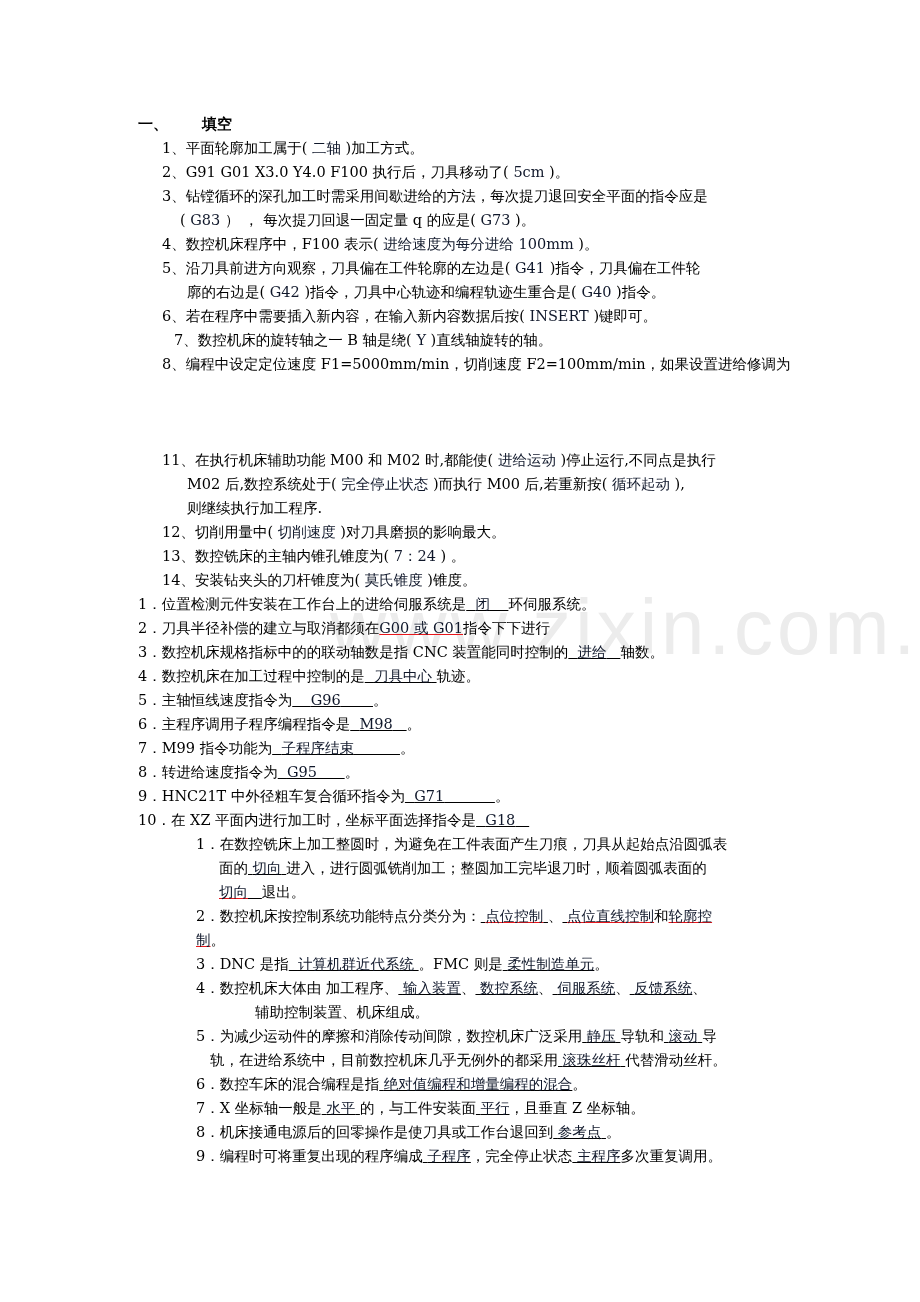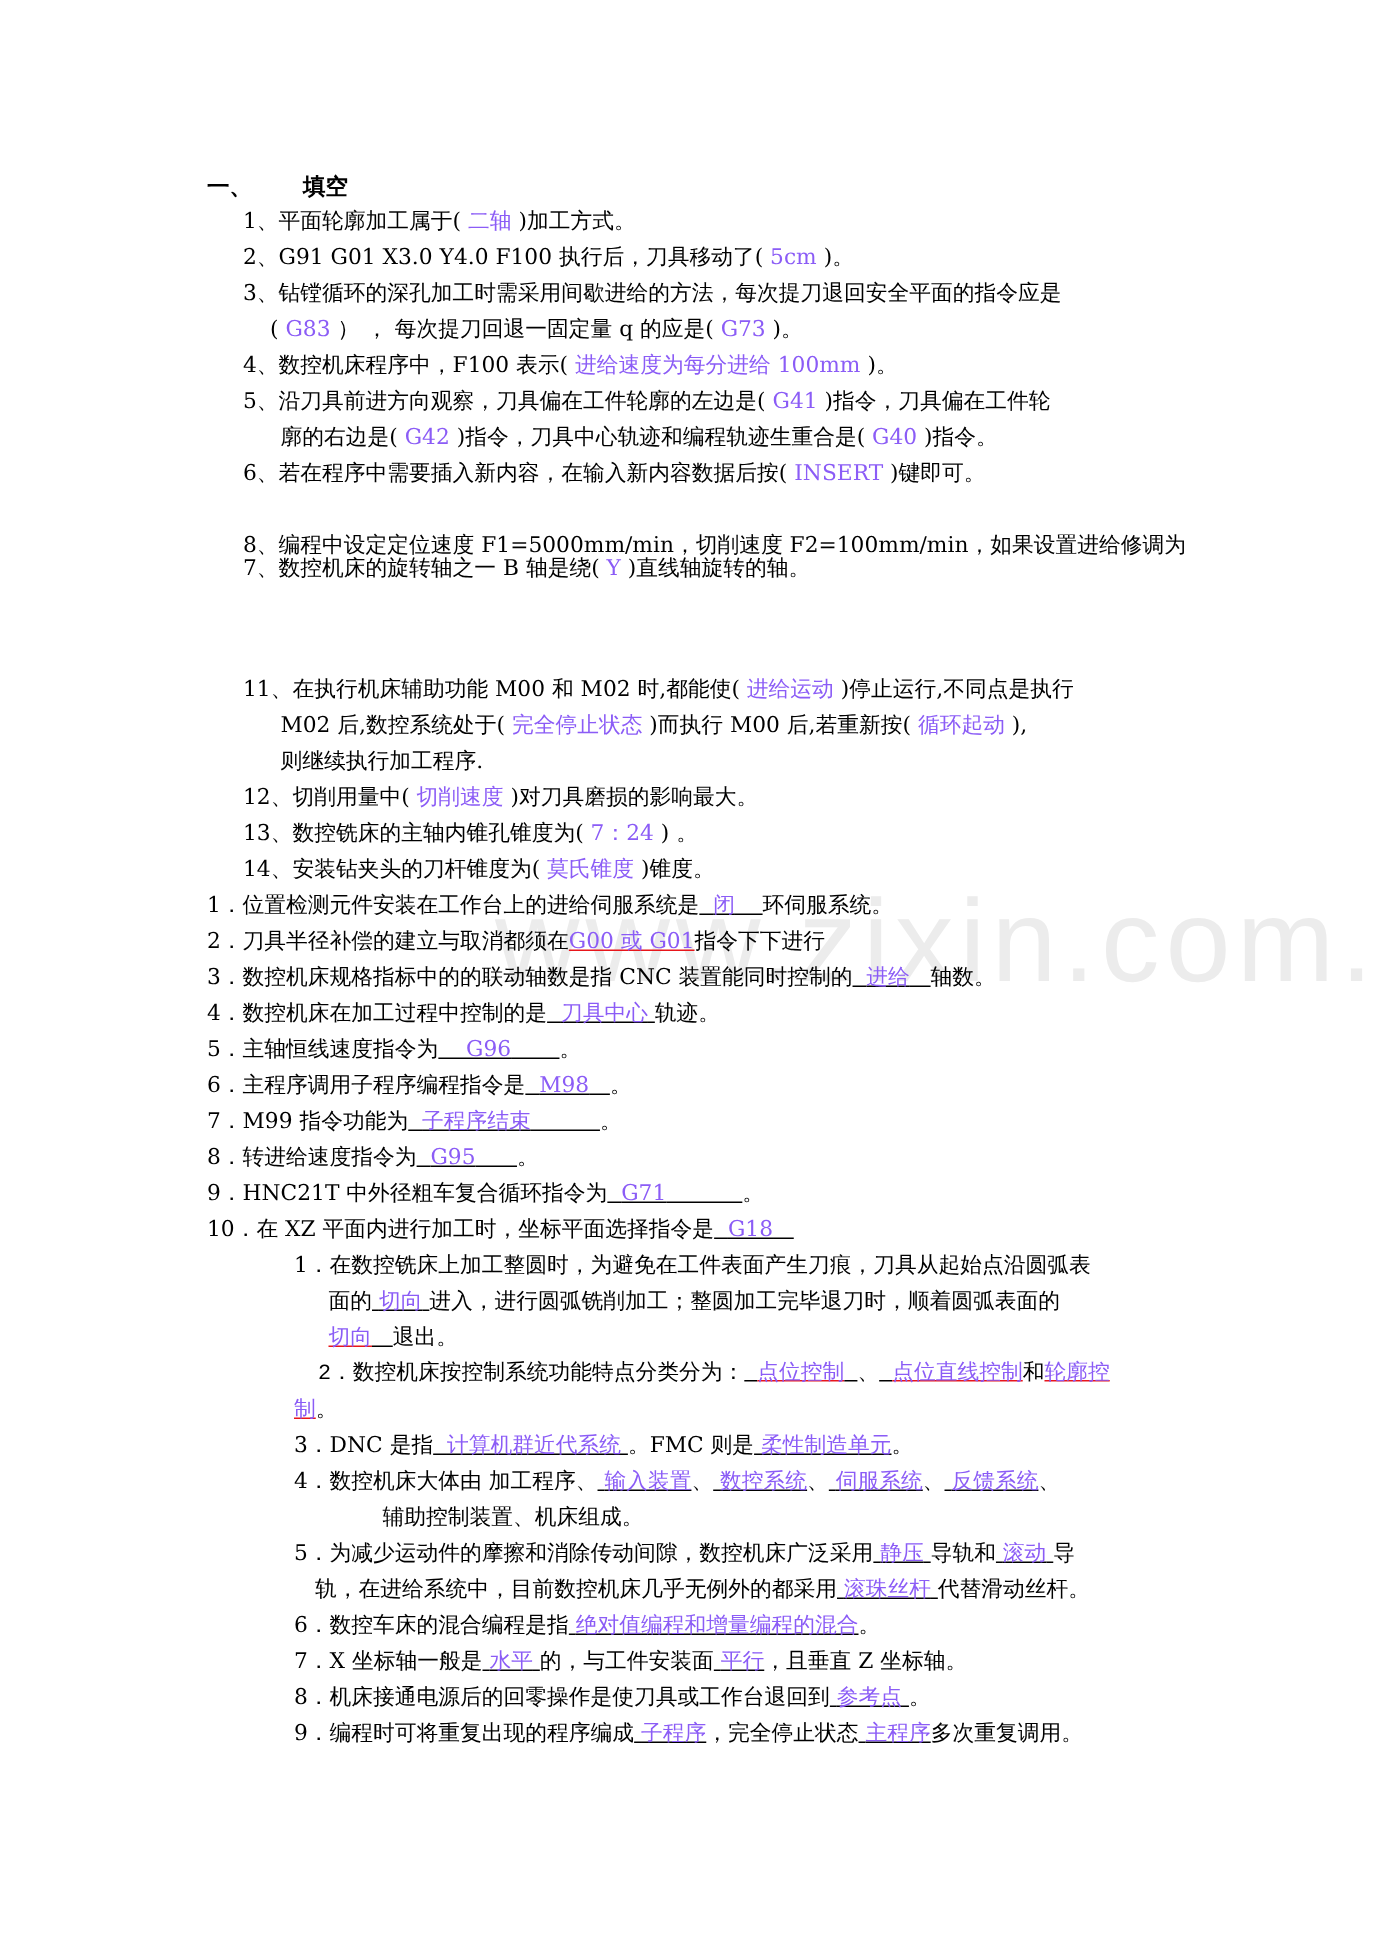--- a/index.html
+++ b/index.html
@@ -3,21 +3,21 @@
 <meta charset="utf-8">
 <style>
   html, body { margin:0; padding:0; background:#ffffff; }
   body { width:920px; height:1302px; position:relative; overflow:hidden;
          font-family:"DejaVu Serif","Liberation Serif",serif; color:#000; }
   .page { position:absolute; left:0; top:0; width:920px; height:1302px; }
   .watermark { position:absolute; left:330px; top:582px; font-family:"Liberation Sans",sans-serif;
                font-size:78px; color:#ececec; letter-spacing:4px; z-index:0; white-space:nowrap; }
   .line { position:absolute; white-space:nowrap; font-size:14.5px; line-height:22px; z-index:1; }
   .heading { font-weight:bold; font-size:15px; }
-  .ans { color:#8b5cf6; }
+  .ans { color:#0f172a; }
   .u { text-decoration:underline; text-decoration-color:#e8161b; }
   .blank { text-decoration:underline; text-decoration-color:#000; }
   .gap { display:inline-block; }
 </style>
 </head>
 <body>
 
 <div class="page">
   <div class="watermark">www.zixin.com.cn</div>
 
@@ -26,21 +26,21 @@
   </div>
 
   <div class="line" style="left:162px;top:137px;"><span>1、</span><span>平面轮廓加工属于( </span><span class="ans">二轴</span><span>   )加工方式。</span></div>
   <div class="line" style="left:162px;top:161px;"><span>2、</span><span>G91 G01 X3.0 Y4.0 F100 执行后，刀具移动了( </span><span class="ans">5cm</span><span>   )。</span></div>
   <div class="line" style="left:162px;top:185px;"><span>3、</span><span>钻镗循环的深孔加工时需采用间歇进给的方法，每次提刀退回安全平面的指令应是</span></div>
   <div class="line" style="left:180px;top:209px;"><span>( </span><span class="ans">G83</span><span> ）  ，  每次提刀回退一固定量 q 的应是(  </span><span class="ans">G73</span><span>    )。</span></div>
   <div class="line" style="left:162px;top:233px;"><span>4、</span><span>数控机床程序中，F100 表示( </span><span class="ans">进给速度为每分进给 100mm</span><span> )。</span></div>
   <div class="line" style="left:162px;top:257px;"><span>5、</span><span>沿刀具前进方向观察，刀具偏在工件轮廓的左边是(  </span><span class="ans">G41</span><span>  )指令，刀具偏在工件轮</span></div>
   <div class="line" style="left:187px;top:281px;"><span>廓的右边是(  </span><span class="ans">G42</span><span>  )指令，刀具中心轨迹和编程轨迹生重合是(  </span><span class="ans">G40</span><span>  )指令。</span></div>
   <div class="line" style="left:162px;top:305px;"><span>6、</span><span>若在程序中需要插入新内容，在输入新内容数据后按(   </span><span class="ans">INSERT</span><span>     )键即可。</span></div>
-  <div class="line" style="left:162px;top:329px;margin-top:39px;"><span>7、</span><span>数控机床的旋转轴之一 B 轴是绕(  </span><span class="ans">Y</span><span>  )直线轴旋转的轴。</span></div>
+  <div class="line" style="left:174px;top:329px;"><span>7、</span><span>数控机床的旋转轴之一 B 轴是绕(  </span><span class="ans">Y</span><span>  )直线轴旋转的轴。</span></div>
   <div class="line" style="left:162px;top:353px;"><span>8、</span><span>编程中设定定位速度 F1=5000mm/min，切削速度 F2=100mm/min，如果设置进给修调为</span></div>
   <div class="line" style="left:162px;top:449px;"><span>11、</span><span>在执行机床辅助功能 M00 和 M02 时,都能使( </span><span class="ans">进给运动</span><span>  )停止运行,不同点是执行</span></div>
   <div class="line" style="left:187px;top:473px;"><span>M02 后,数控系统处于(  </span><span class="ans">完全停止状态</span><span>  )而执行 M00 后,若重新按(  </span><span class="ans">循环起动</span><span>  ),</span></div>
   <div class="line" style="left:187px;top:497px;"><span>则继续执行加工程序.</span></div>
   <div class="line" style="left:162px;top:521px;"><span>12、</span><span>切削用量中(  </span><span class="ans">切削速度</span><span>  )对刀具磨损的影响最大。</span></div>
   <div class="line" style="left:162px;top:545px;"><span>13、</span><span>数控铣床的主轴内锥孔锥度为( </span><span class="ans">7：24</span><span>  ) 。</span></div>
   <div class="line" style="left:162px;top:569px;"><span>14、</span><span>安装钻夹头的刀杆锥度为(  </span><span class="ans">莫氏锥度</span><span>  )锥度。</span></div>
 
   <div class="line" style="left:138px;top:593px;"><span>1．</span><span>位置检测元件安装在工作台上的进给伺服系统是</span><span class="blank">&nbsp;&nbsp;<span class="ans">闭</span>&nbsp;&nbsp;&nbsp;&nbsp;</span><span>环伺服系统。</span></div>
   <div class="line" style="left:138px;top:617px;"><span>2．</span><span>刀具半径补偿的建立与取消都须在</span><span class="ans u">G00 或 G01</span><span>指令下下进行</span></div>
@@ -49,21 +49,21 @@
   <div class="line" style="left:138px;top:689px;"><span>5．</span><span>主轴恒线速度指令为</span><span class="blank">&nbsp;&nbsp;&nbsp;&nbsp;<span class="ans">G96</span>&nbsp;&nbsp;&nbsp;&nbsp;&nbsp;&nbsp;&nbsp;</span><span>。</span></div>
   <div class="line" style="left:138px;top:713px;"><span>6．</span><span>主程序调用子程序编程指令是</span><span class="blank">&nbsp;&nbsp;<span class="ans">M98</span>&nbsp;&nbsp;&nbsp;</span><span>。</span></div>
   <div class="line" style="left:138px;top:737px;"><span>7．</span><span>M99 指令功能为</span><span class="blank">&nbsp;&nbsp;<span class="ans">子程序结束</span>&nbsp;&nbsp;&nbsp;&nbsp;&nbsp;&nbsp;&nbsp;&nbsp;&nbsp;&nbsp;</span><span>。</span></div>
   <div class="line" style="left:138px;top:761px;"><span>8．</span><span>转进给速度指令为</span><span class="blank">&nbsp;&nbsp;<span class="ans">G95</span>&nbsp;&nbsp;&nbsp;&nbsp;&nbsp;&nbsp;</span><span>。</span></div>
   <div class="line" style="left:138px;top:785px;"><span>9．</span><span>HNC21T 中外径粗车复合循环指令为</span><span class="blank">&nbsp;&nbsp;<span class="ans">G71</span>&nbsp;&nbsp;&nbsp;&nbsp;&nbsp;&nbsp;&nbsp;&nbsp;&nbsp;&nbsp;&nbsp;</span><span>。</span></div>
   <div class="line" style="left:138px;top:809px;"><span>10．</span><span>在 XZ 平面内进行加工时，坐标平面选择指令是</span><span class="blank">&nbsp;&nbsp;<span class="ans">G18</span>&nbsp;&nbsp;&nbsp;</span></div>
 
   <div class="line" style="left:196px;top:833px;"><span>1．</span><span>在数控铣床上加工整圆时，为避免在工件表面产生刀痕，刀具从起始点沿圆弧表</span></div>
   <div class="line" style="left:219px;top:857px;"><span>面的</span><span class="blank">&nbsp;<span class="ans">切向</span>&nbsp;</span><span>进入，进行圆弧铣削加工；整圆加工完毕退刀时，顺着圆弧表面的</span></div>
   <div class="line" style="left:219px;top:881px;"><span class="ans u">切向</span><span class="blank">&nbsp;&nbsp;&nbsp;</span><span>退出。</span></div>
-  <div class="line" style="left:212px;top:905px;font-family:Liberation Mono, monospace;"><span>2．</span><span>数控机床按控制系统功能特点分类分为：</span><span class="blank">&nbsp;</span><span class="ans u">点位控制</span><span class="blank">&nbsp;</span><span>、</span><span class="blank">&nbsp;</span><span class="ans u">点位直线控制</span><span>和</span><span class="ans u">轮廓控</span></div>
+  <div class="line" style="left:196px;top:905px;"><span>2．</span><span>数控机床按控制系统功能特点分类分为：</span><span class="blank">&nbsp;</span><span class="ans u">点位控制</span><span class="blank">&nbsp;</span><span>、</span><span class="blank">&nbsp;</span><span class="ans u">点位直线控制</span><span>和</span><span class="ans u">轮廓控</span></div>
   <div class="line" style="left:196px;top:929px;"><span class="ans u">制</span><span>。</span></div>
   <div class="line" style="left:196px;top:953px;"><span>3．</span><span>DNC 是指</span><span class="blank">&nbsp;&nbsp;<span class="ans">计算机群近代系统</span>&nbsp;</span><span>。FMC 则是</span><span class="blank">&nbsp;<span class="ans">柔性制造单元</span></span><span>。</span></div>
   <div class="line" style="left:196px;top:977px;"><span>4．</span><span>数控机床大体由 加工程序、</span><span class="blank">&nbsp;<span class="ans">输入装置</span></span><span>、</span><span class="blank">&nbsp;<span class="ans">数控系统</span></span><span>、</span><span class="blank">&nbsp;<span class="ans">伺服系统</span></span><span>、</span><span class="blank">&nbsp;<span class="ans">反馈系统</span></span><span>、</span></div>
   <div class="line" style="left:219px;top:1001px;margin-left:36px;"><span>辅助控制装置、机床组成。</span></div>
   <div class="line" style="left:196px;top:1025px;"><span>5．</span><span>为减少运动件的摩擦和消除传动间隙，数控机床广泛采用</span><span class="blank">&nbsp;<span class="ans">静压</span>&nbsp;</span><span>导轨和</span><span class="blank">&nbsp;<span class="ans">滚动</span>&nbsp;</span><span>导</span></div>
   <div class="line" style="left:210px;top:1049px;"><span>轨，在进给系统中，目前数控机床几乎无例外的都采用</span><span class="blank">&nbsp;<span class="ans">滚珠丝杆</span>&nbsp;</span><span>代替滑动丝杆。</span></div>
   <div class="line" style="left:196px;top:1073px;"><span>6．</span><span>数控车床的混合编程是指</span><span class="blank">&nbsp;<span class="ans">绝对值编程和增量编程的混合</span></span><span>。</span></div>
   <div class="line" style="left:196px;top:1097px;"><span>7．</span><span>X 坐标轴一般是</span><span class="blank">&nbsp;<span class="ans">水平</span>&nbsp;</span><span>的，与工件安装面</span><span class="blank">&nbsp;<span class="ans">平行</span></span><span>，且垂直 Z 坐标轴。</span></div>
   <div class="line" style="left:196px;top:1121px;"><span>8．</span><span>机床接通电源后的回零操作是使刀具或工作台退回到</span><span class="blank">&nbsp;<span class="ans">参考点</span>&nbsp;</span><span>。</span></div>
   <div class="line" style="left:196px;top:1145px;"><span>9．</span><span>编程时可将重复出现的程序编成</span><span class="blank">&nbsp;<span class="ans">子程序</span></span><span>，完全停止状态</span><span class="blank">&nbsp;<span class="ans">主程序</span></span><span>多次重复调用。</span></div>

